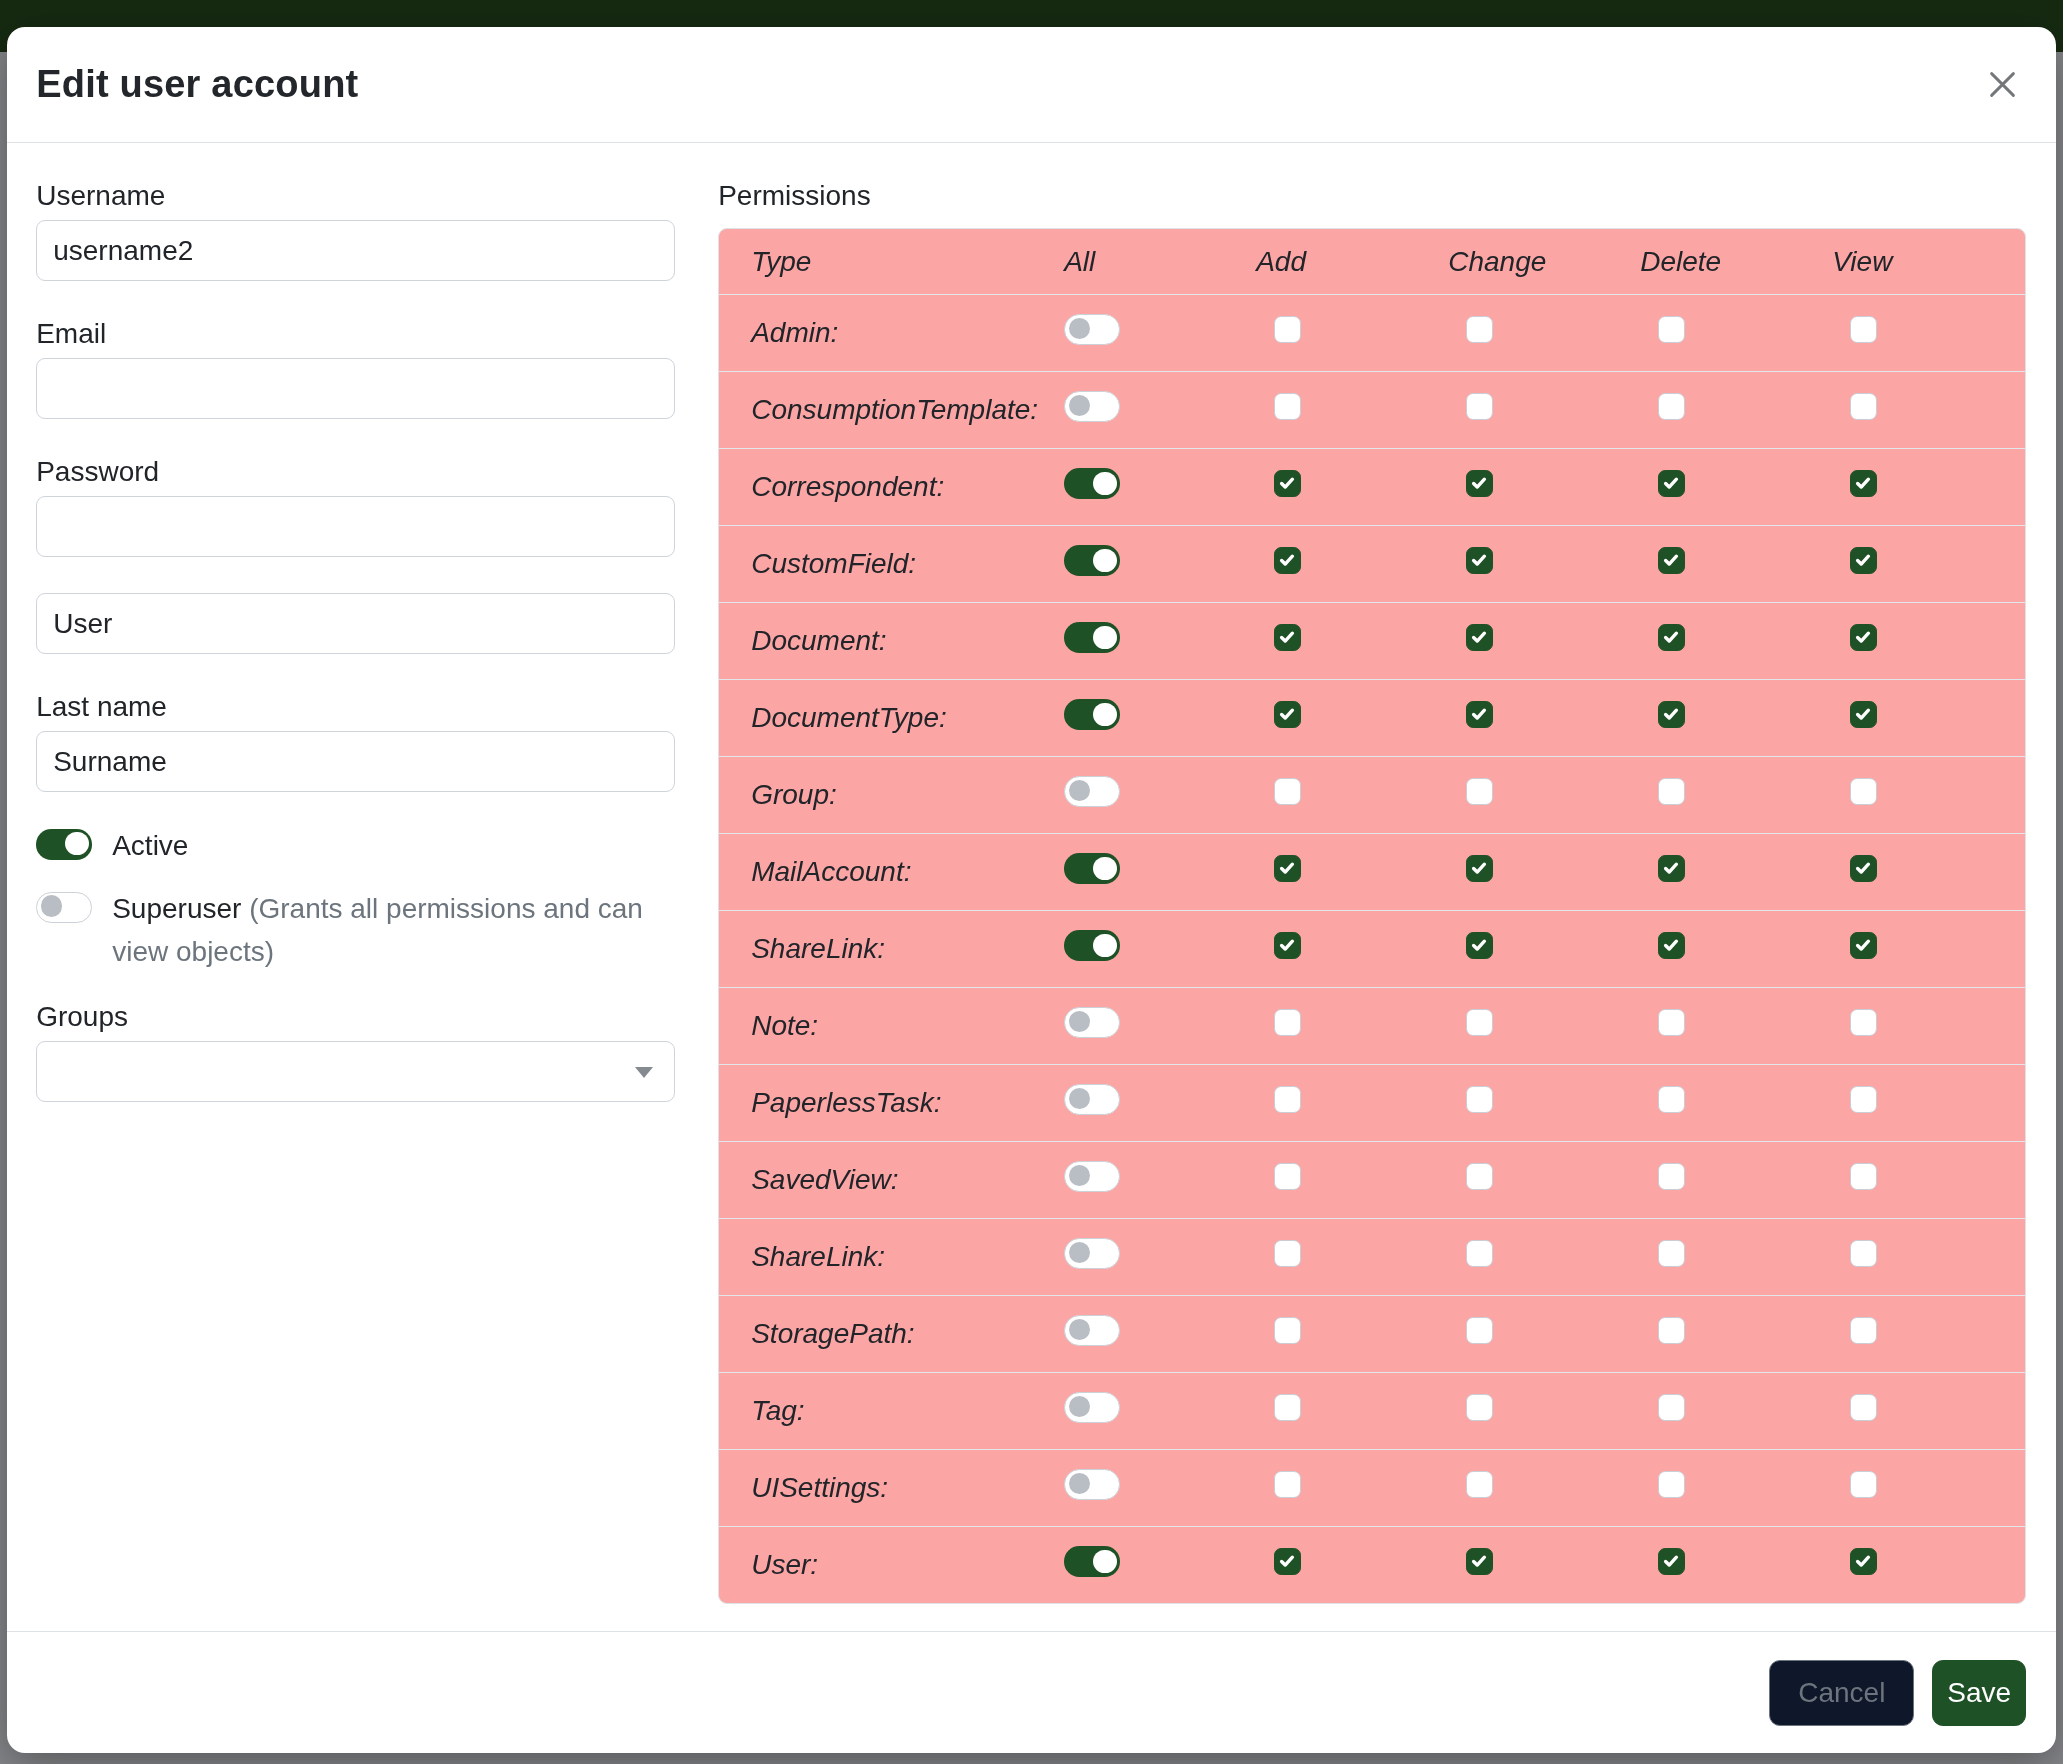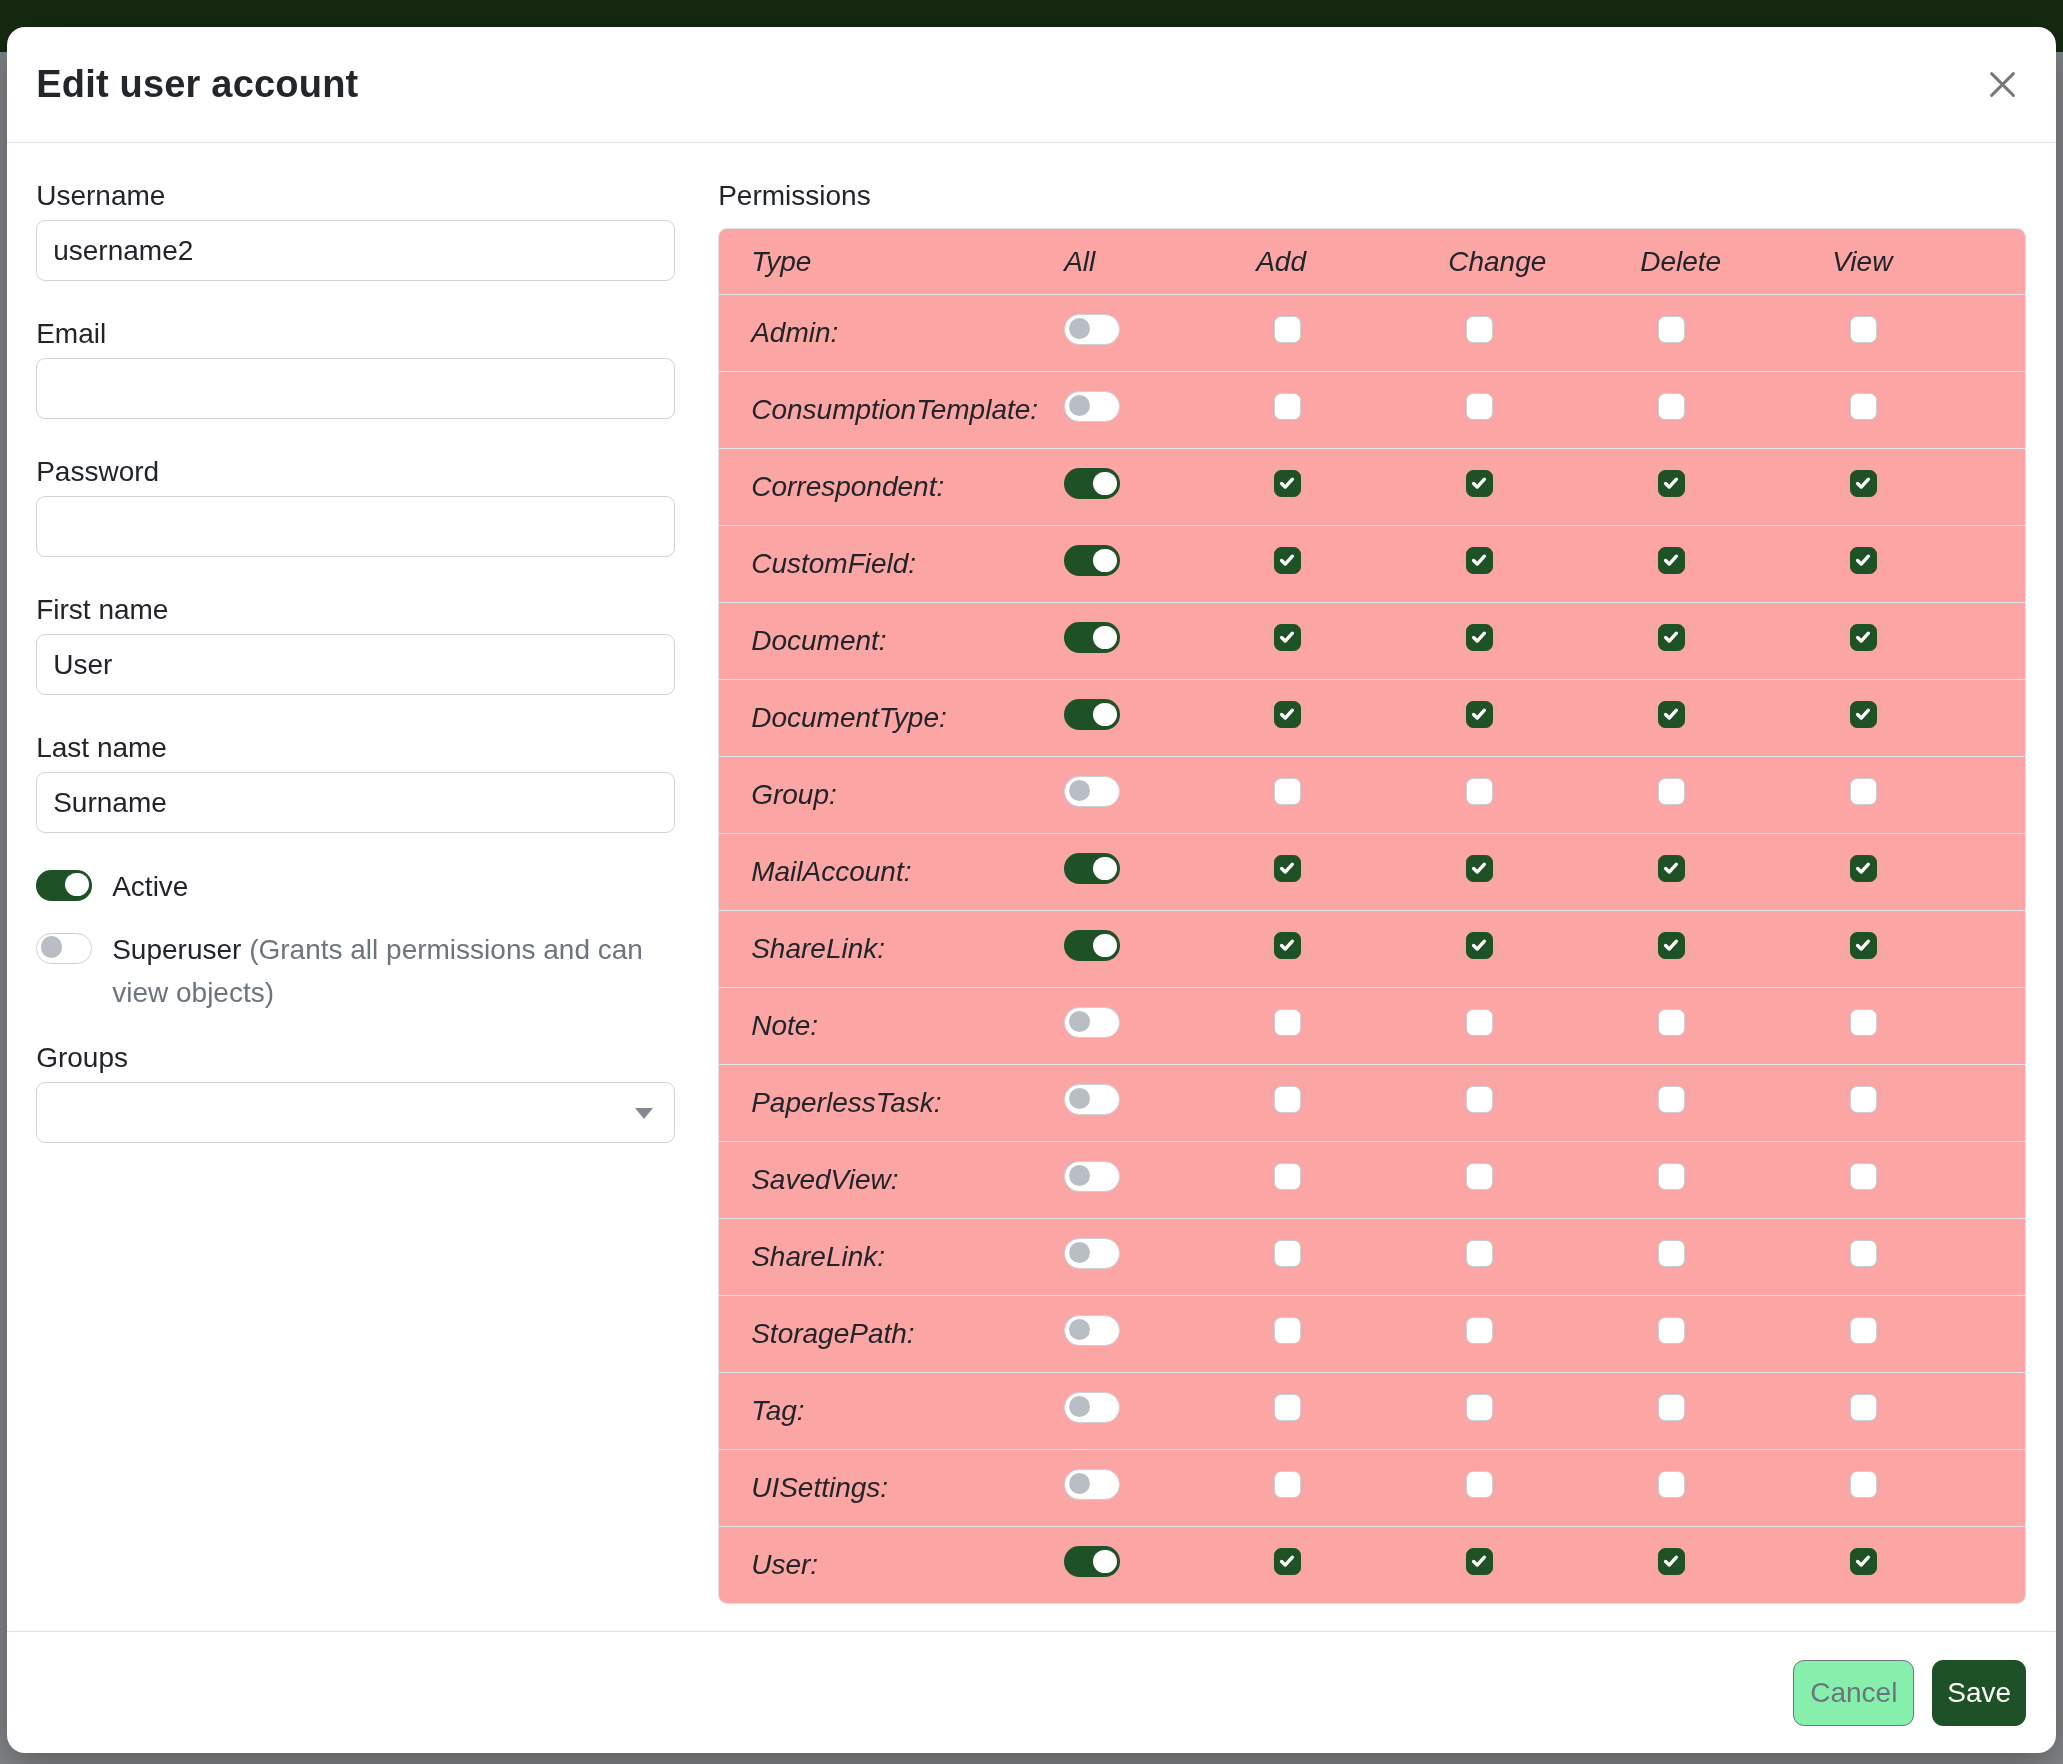--- a/index.html
+++ b/index.html
@@ -90,21 +90,21 @@
   .checkbox.checked { background:#1f5126; border-color:#1f5126; }
   .checkbox.checked svg { display:block; }
 
   
   .modal-footer {
     flex:none; height:122px; border-top:1.8px solid #dee2e6;
     display:flex; align-items:center; justify-content:flex-end;
     padding:0 30px; gap:18px;
   }
   .btn { font-family:"Liberation Sans", sans-serif; font-size:28px; height:66px; border-radius:10.8px; cursor:pointer; }
-  .btn-cancel { background:#86efac; color:#6c757d; border:1.8px solid #6c757d; padding:0 16px; }
+  .btn-cancel { background:#0f172a; color:#6c757d; border:1.8px solid #6c757d; padding:0 28px; }
   .btn-save { background:#1f5126; color:#ffffff; border:1.8px solid #1f5126; padding:0 14px; }
 </style>
 </head>
 <body>
 
 <div class="backdrop-navbar"></div>
 
 <div class="modal">
 
   <div class="modal-header">
@@ -129,21 +129,20 @@
         <label class="form-label">Email</label>
         <input class="text-input" type="text" value="" style="">
       </div>
 
       <div class="form-group">
         <label class="form-label">Password</label>
         <input class="text-input" type="password" value="" style="">
       </div>
 
       <div class="form-group">
-        <label class="form-label">First name</label>
         <input class="text-input" type="text" value="User" style="">
       </div>
 
       <div class="form-group" style="margin-bottom:32px;">
         <label class="form-label">Last name</label>
         <input class="text-input" type="text" value="Surname" style="">
       </div>
 
       <div class="switch-row">
         <span class="switch on" id="active-toggle">

